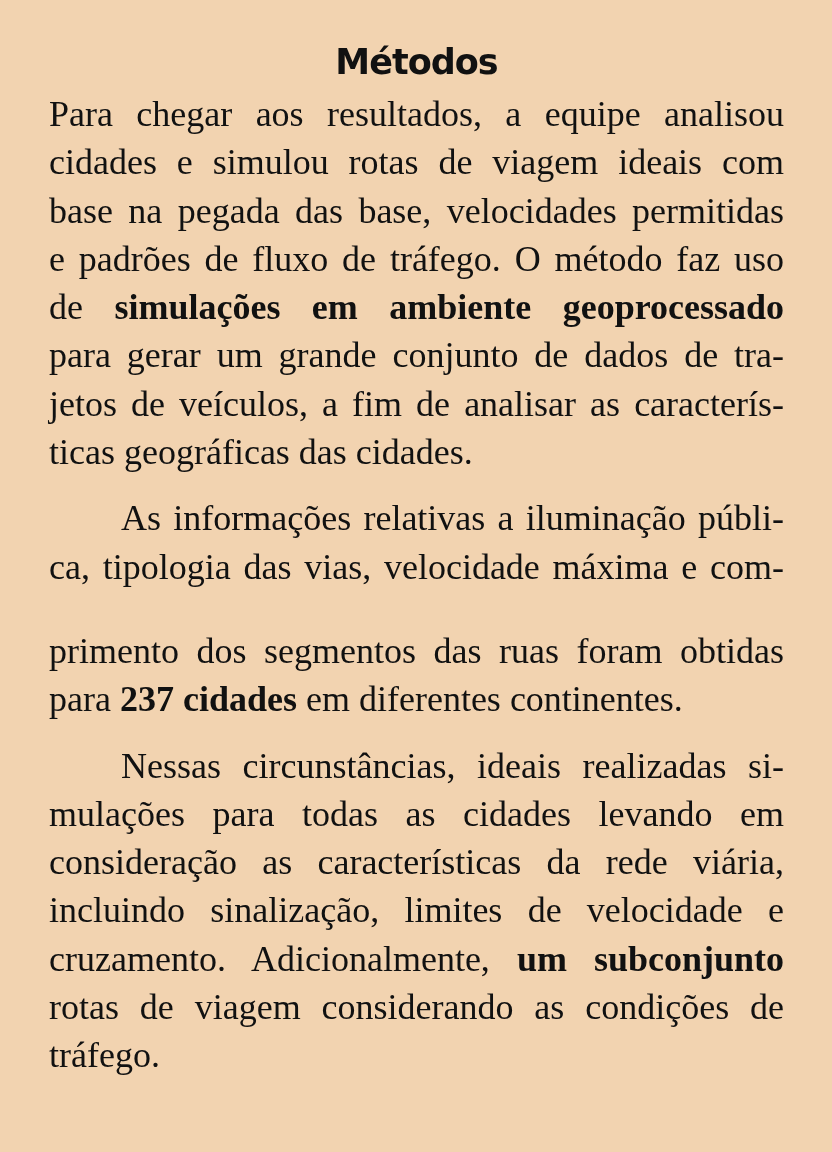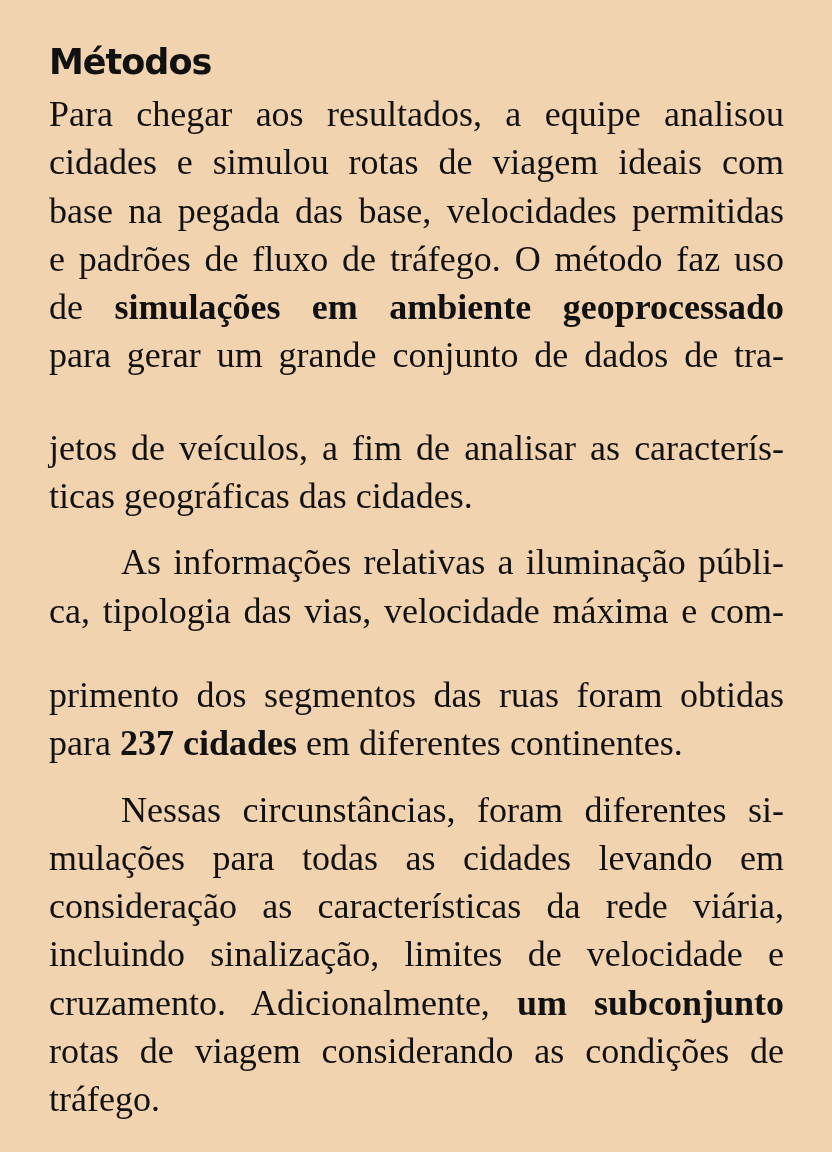--- a/index.html
+++ b/index.html
@@ -9,20 +9,21 @@
     color: #111;
   }
   .page { position: relative; padding: 38px 48px 0 49px; }
   h1 {
     font-family: "DejaVu Sans", sans-serif;
     font-weight: bold;
     font-size: 35px;
     letter-spacing: -1px;
     margin: 0 0 4px 0;
     line-height: 48px;
+    text-align: center;
   }
   .para { font-family: "Liberation Serif", serif; font-size: 36px; line-height: 48.3px; }
   .line { display: block; text-align: justify; text-align-last: justify; white-space: nowrap; height: 48.3px; }
   .line.last { text-align-last: left; }
   .line.indent { padding-left: 72px; }
   .gap { height: 18px; }
   b { font-weight: bold; }
 </style>
 </head>
 <body>
@@ -30,33 +31,33 @@
 <div class="page">
   <h1>Métodos</h1>
   <div id="body">
       <div class="para">
         <span class="line" style="white-space: nowrap;"><span>Para chegar aos resultados, a equipe analisou</span></span>
         <span class="line" style="white-space: nowrap; font-family: Liberation Serif, serif;"><span>cidades e simulou rotas de viagem ideais com</span></span>
         <span class="line" style="white-space: nowrap;"><span>base na pegada das base, velocidades permitidas</span></span>
         <span class="line" style="white-space: nowrap;"><span>e padrões de fluxo de tráfego. O método faz uso</span></span>
         <span class="line" style="white-space: nowrap;"><span>de </span><b>simulações em ambiente geoprocessado</b></span>
         <span class="line" style="white-space: nowrap;"><span>para gerar um grande conjunto de dados de tra-</span></span>
-        <span class="line" style="white-space: nowrap; margin-top: 44px;"><span>jetos de veículos, a fim de analisar as caracterís-</span></span>
+        <span class="line" style="white-space: nowrap;"><span>jetos de veículos, a fim de analisar as caracterís-</span></span>
         <span class="line last"><span>ticas geográficas das cidades.</span></span>
       </div>
       <div class="gap"></div>
       <div class="para">
         <span class="line indent" style="white-space: nowrap;"><span>As informações relativas a iluminação públi-</span></span>
         <span class="line" style="white-space: nowrap;"><span>ca, tipologia das vias, velocidade máxima e com-</span></span>
         <span class="line" style="white-space: nowrap; margin-top: 36px;"><span>primento dos segmentos das ruas foram obtidas</span></span>
         <span class="line last"><span>para </span><b>237 cidades</b><span> em diferentes continentes.</span></span>
       </div>
       <div class="gap"></div>
       <div class="para">
-        <span class="line indent" style="white-space: nowrap;"><span>Nessas circunstâncias, foram diferentes si-</span></span>
+        <span class="line indent" style="white-space: nowrap;"><span>Nessas circunstâncias, ideais realizadas si-</span></span>
         <span class="line" style="white-space: nowrap;"><span>mulações para todas as cidades levando em</span></span>
         <span class="line" style="white-space: nowrap;"><span>consideração as características da rede viária,</span></span>
         <span class="line" style="white-space: nowrap;"><span>incluindo sinalização, limites de velocidade e</span></span>
         <span class="line" style="white-space: nowrap;"><span>cruzamento. Adicionalmente, </span><b>um subconjunto</b></span>
         <span class="line" style="white-space: nowrap;"><span>rotas de viagem considerando as condições de</span></span>
         <span class="line last"><span>tráfego.</span></span>
       </div>
     </div>
 </div>
 

